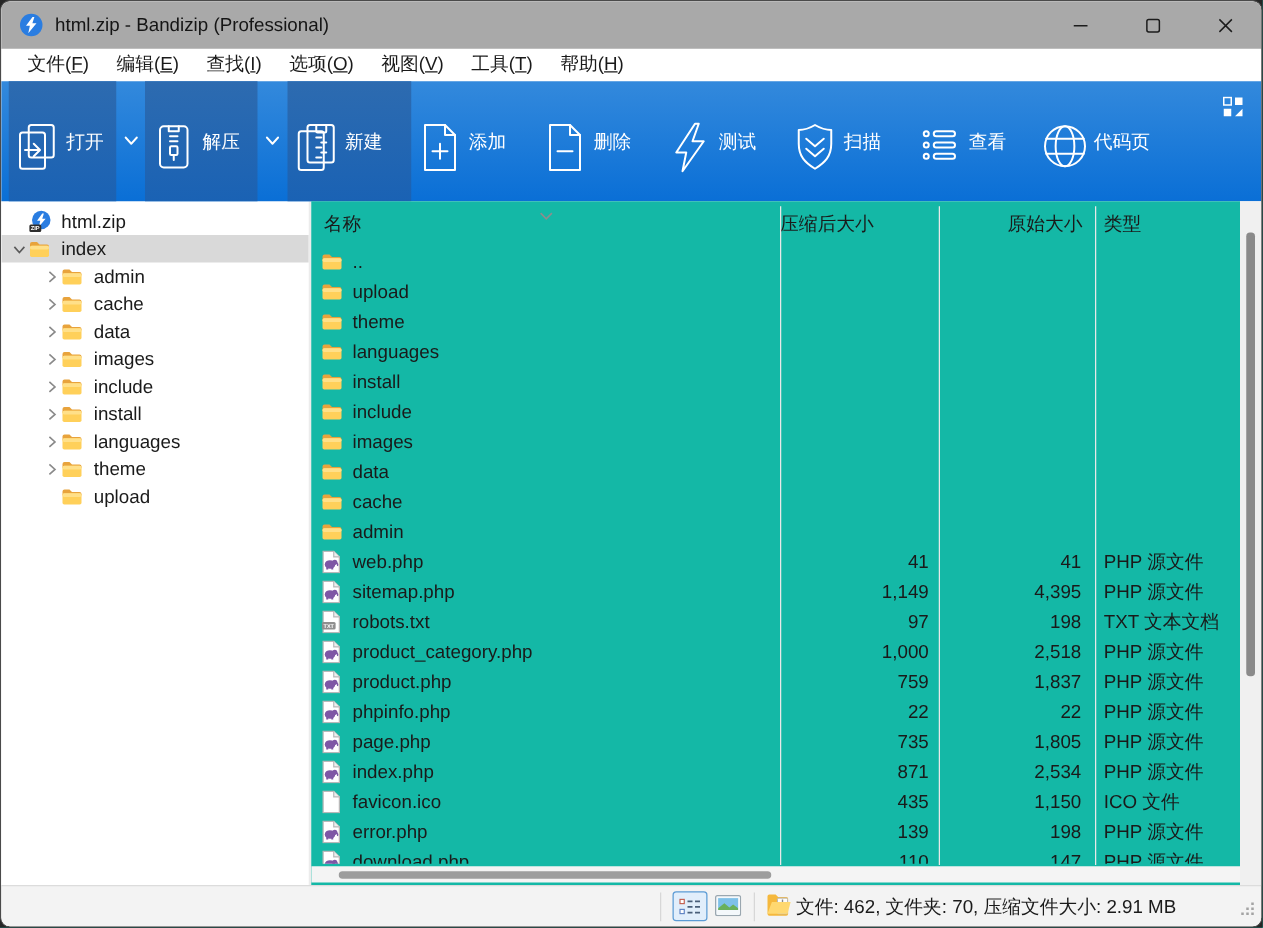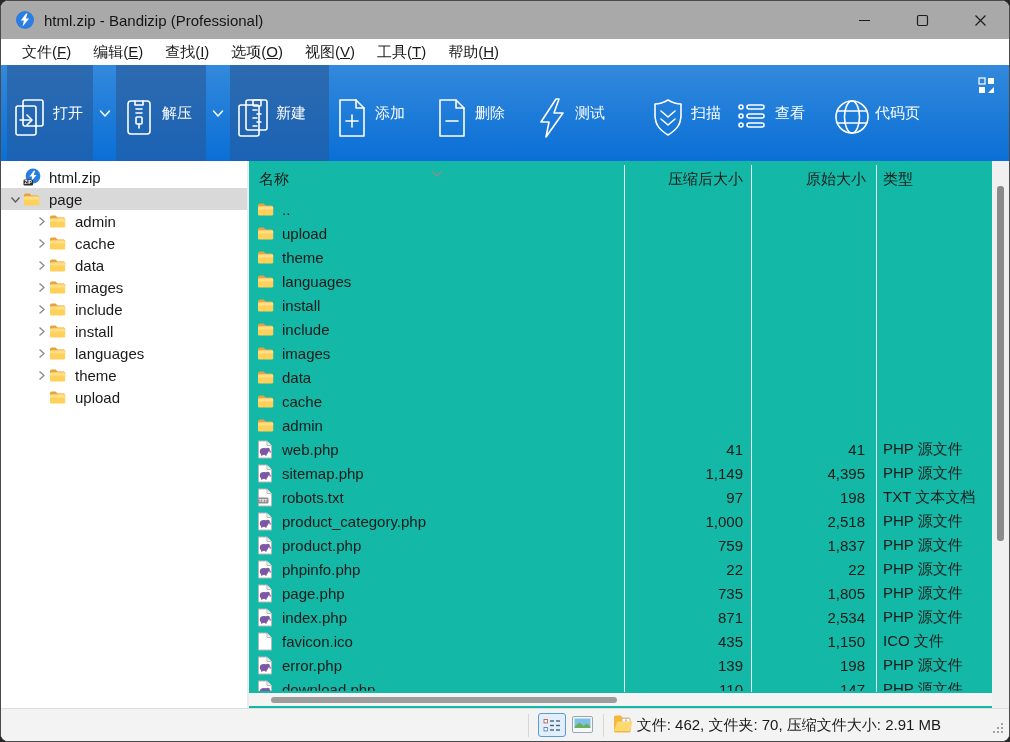--- a/index.html
+++ b/index.html
@@ -27,21 +27,21 @@
   .main{display:flex;height:547px;background:#fff;}
   .sidebar{width:248px;background:#fff;padding-top:5px;box-sizing:border-box;border-right:2px solid #ececec;overflow:hidden;font-size:15px;color:#1a1a1a;}
   .tree-row{height:22px;display:flex;align-items:center;}
   .tree-row.selected{background:#d9d9d9;}
   .tree-chevron{width:16px;display:inline-flex;justify-content:center;flex:none;}
   .tree-icon{width:20px;display:inline-flex;flex:none;margin-right:6px;}
   .tree-label{white-space:nowrap;}
   .filelist{flex:1;position:relative;background:#14b8a6;overflow:hidden;}
   .list-header{position:relative;height:36px;font-size:15px;color:#1a1a1a;}
   .hname{position:absolute;left:10px;top:9px;}
-  .hcomp{position:absolute;left:375px;width:119px;top:9px;text-align:right;}
+  .hcomp{position:absolute;left:375px;width:119px;top:9px;}
   .horig{position:absolute;left:502px;width:115px;top:9px;text-align:right;}
   .htype{position:absolute;left:634px;top:9px;}
   .sort-ind{position:absolute;left:182px;top:3px;}
   .sep{position:absolute;top:4px;bottom:16px;width:1px;background:#e8e8e8;}
   .s1{left:375px;} .s2{left:502px;} .s3{left:627px;}
   .rows{position:absolute;top:36px;left:0;right:0;height:494px;overflow:hidden;}
   .frow{height:24px;display:flex;align-items:center;font-size:15px;color:#1a1a1a;}
   .c-name{width:375px;flex:none;display:flex;align-items:center;box-sizing:border-box;padding-left:8px;white-space:nowrap;overflow:hidden;}
   .c-name .ficon{width:18px;display:inline-flex;flex:none;margin-right:7px;}
   .c-comp{width:127px;flex:none;text-align:right;box-sizing:border-box;padding-right:8px;}
@@ -172,21 +172,21 @@
       <div class="tb-btn" style="left: 528px; width: 100px;">
         <span class="tb-icon">
           <svg width="46" height="46" viewBox="0 0 46 46">
             <g fill="none" stroke="#ffffff" stroke-width="1.6" stroke-linecap="round" stroke-linejoin="round">
       <path d="M27 4 L12 27 h8 L17 42 L34 18 h-9 L30 4 z"></path>
             </g>
           </svg>
         </span>
         <div class="tb-label">测试</div>
       </div>
-      <div class="tb-btn" style="left: 644px; width: 100px;">
+      <div class="tb-btn" style="left: 628px; width: 100px;">
         <span class="tb-icon">
           <svg width="46" height="46" viewBox="0 0 46 46">
             <g fill="none" stroke="#ffffff" stroke-width="1.6" stroke-linecap="round" stroke-linejoin="round">
       <path d="M23 5 c5 3 9 4 13 4 v11 c0 10 -5 15 -13 20 c-8 -5 -13 -10 -13 -20 V9 c4 0 8 -1 13 -4 z"></path>
       <polyline points="16,16 23,22 30,16"></polyline>
               <polyline points="16,24 23,30 30,24"></polyline>
             </g>
           </svg>
         </span>
         <div class="tb-label">扫描</div>
@@ -257,21 +257,21 @@
               <polyline points="1.5,3.5 5.5,8 9.5,3.5" fill="none" stroke="#5a5a5a" stroke-width="1.3"></polyline>
             </svg>
           </span>
           <span class="tree-icon">
             <svg width="17" height="15" viewBox="0 0 17 15">
       <path d="M1 3.2 a1.6 1.6 0 0 1 1.6 -1.6 h4 l2 2 h6 a1.6 1.6 0 0 1 1.6 1.6 v1 H1 z" fill="#e8a33c"></path>
       <rect x="1" y="4.6" width="15.2" height="9" rx="1.4" fill="#ffd05a"></rect>
       <rect x="1" y="4.6" width="15.2" height="3" rx="1.4" fill="#ffe089"></rect>
             </svg>
           </span>
-          <span class="tree-label">page</span>
+          <span class="tree-label">index</span>
         </div>
         <div class="tree-row" style="padding-left: 32px;">
           <span class="tree-chevron">
             <svg width="11" height="11" viewBox="0 0 11 11">
               <polyline points="3.5,1.5 8,5.5 3.5,9.5" fill="none" stroke="#8a8a8a" stroke-width="1.3"></polyline>
             </svg>
           </span>
           <span class="tree-icon">
             <svg width="17" height="15" viewBox="0 0 17 15">
       <path d="M1 3.2 a1.6 1.6 0 0 1 1.6 -1.6 h4 l2 2 h6 a1.6 1.6 0 0 1 1.6 1.6 v1 H1 z" fill="#e8a33c"></path>

